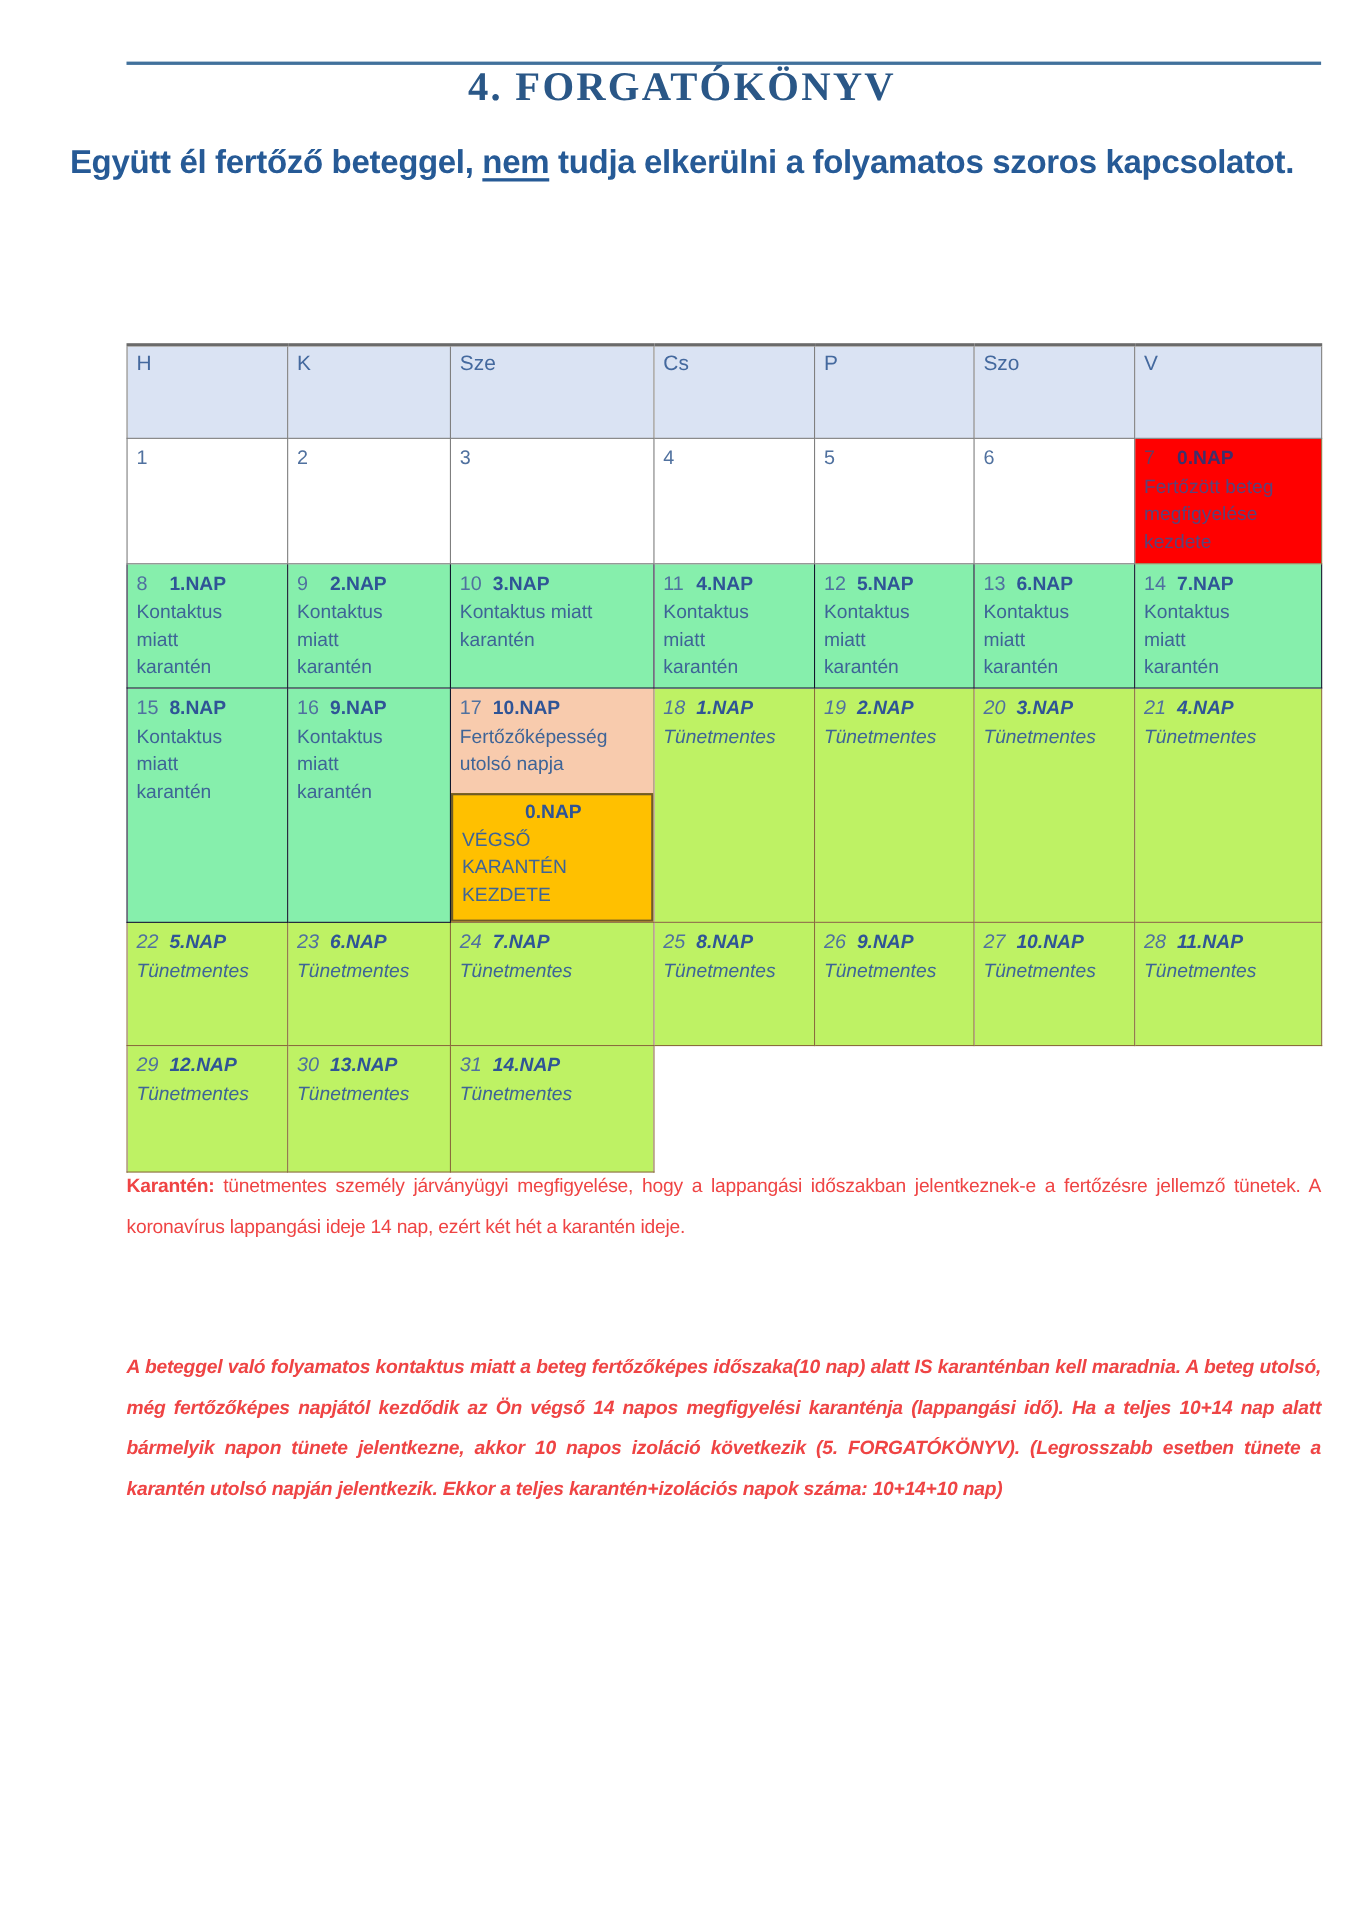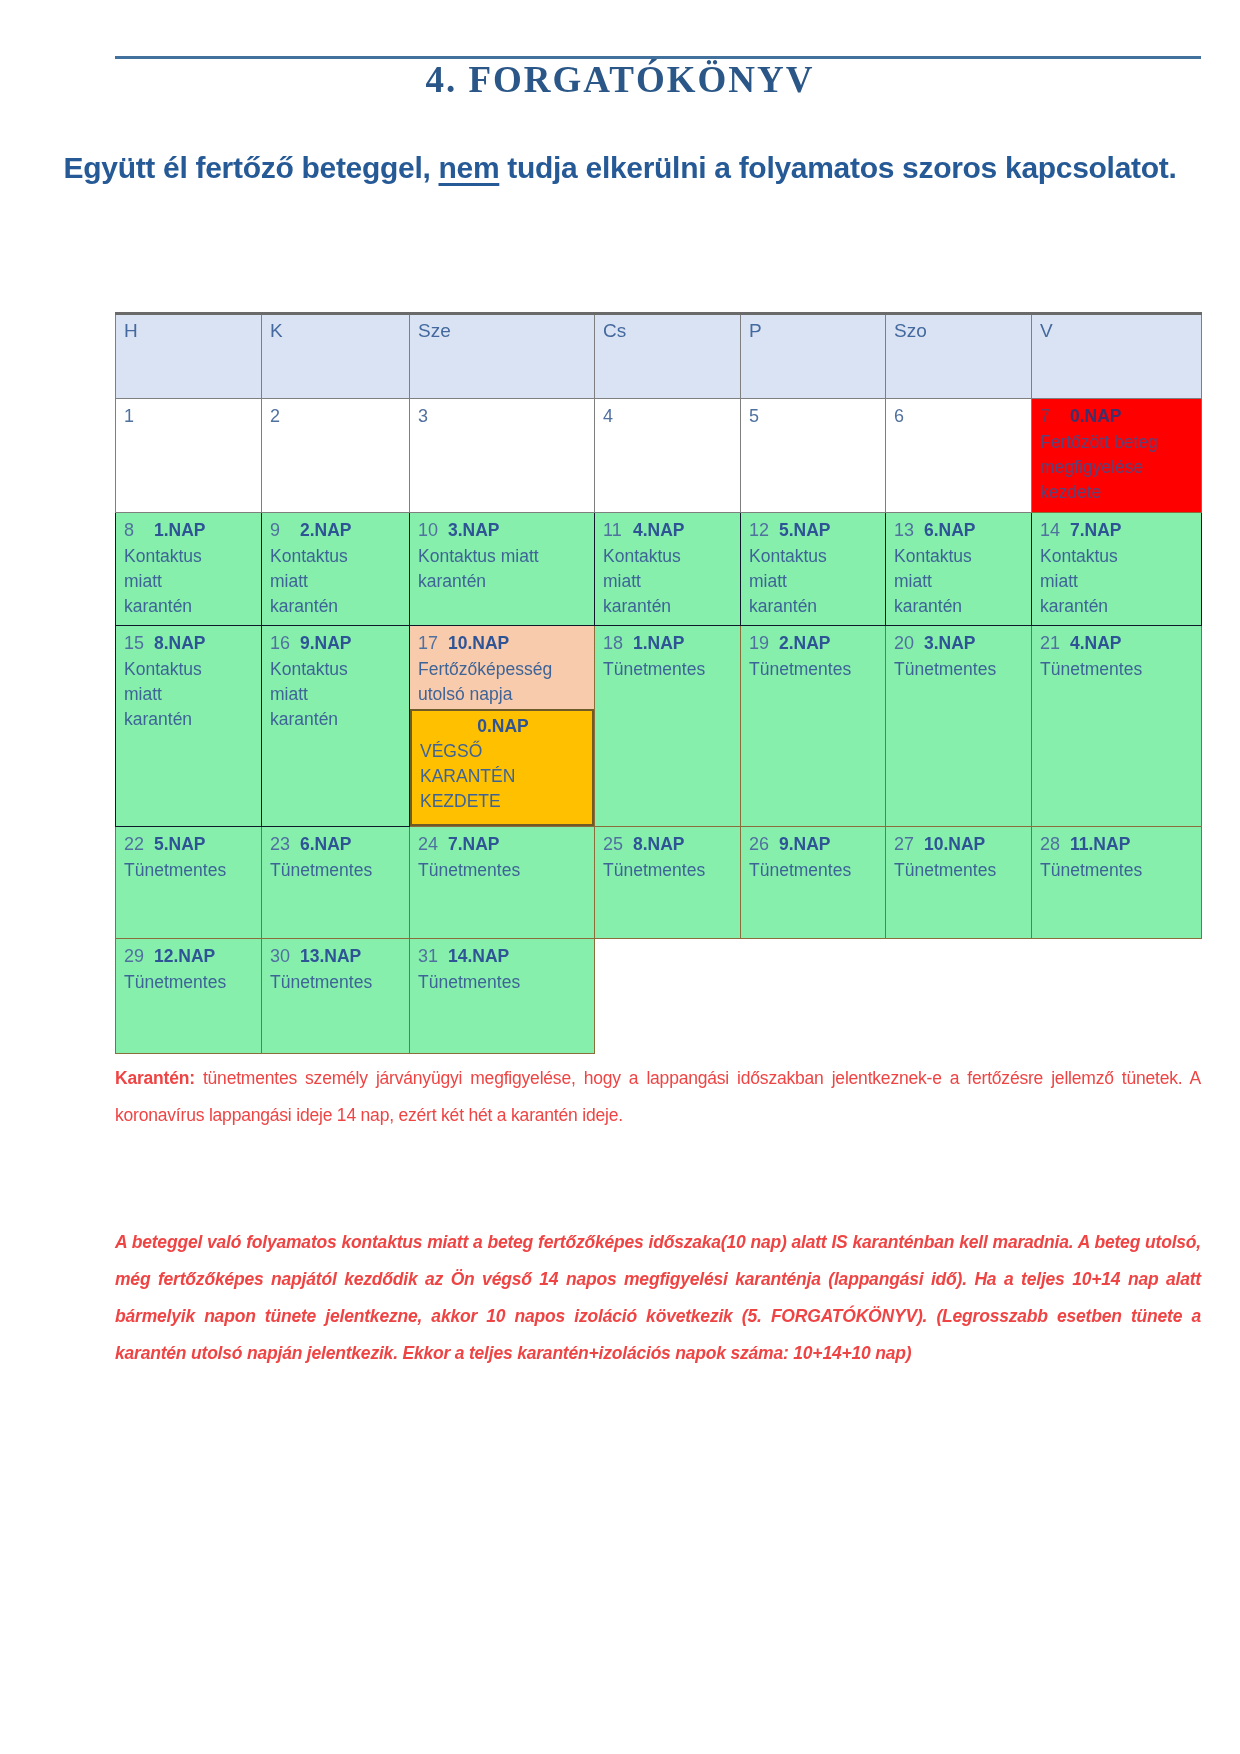--- a/index.html
+++ b/index.html
@@ -5,51 +5,51 @@
   html,body{margin:0;padding:0;background:#e9e9e9;}
   .page{position:relative;width:1240px;height:1754px;background:#ffffff;margin:0 auto;
         font-family:"Liberation Sans",sans-serif;overflow:hidden;}
 
   .toprule{position:absolute;left:115px;top:56px;width:1086px;height:3px;background:#41719c;}
 
   .title{position:absolute;left:0;top:58px;width:1240px;margin:0;text-align:center;
          font-family:"Liberation Serif",serif;font-weight:bold;font-size:37px;
          letter-spacing:2px;color:#2a5787;}
 
-  .subtitle{position:absolute;left:60px;top:144px;width:1120px;margin:0;text-align:center;
+  .subtitle{position:absolute;left:60px;top:124px;width:1120px;margin:0;text-align:center;
             font-weight:bold;font-size:30px;line-height:47px;color:#265a96;letter-spacing:-0.3px;}
   .subtitle .u{text-decoration:underline;text-underline-offset:5px;}
 
   table.cal{position:absolute;left:115px;top:312px;border-collapse:collapse;table-layout:fixed;
             width:1086px;}
   .cal th,.cal td{vertical-align:top;padding:5px 6px 4px 8px;overflow:hidden;}
   .cal th{background:#dae3f3;border:1px solid #7f7f7f;border-top:3px solid #6a6a6a;
           text-align:left;font-weight:normal;color:#44699e;font-size:19px;}
   .cal td{font-size:17.5px;color:#3e6497;}
   tr.hrow{height:85px;}
   tr.r1{height:114px;} tr.r2{height:113px;} tr.r3{height:200px;}
   tr.r4{height:112px;margin-top:48px;} tr.r5{height:115px;}
 
   td.plain{background:#ffffff;border:1px solid #7f7f7f;}
   td.peach{background:#86efac;border:1px solid #0f172a;}
-  td.gold {background:#86efac;border:1px solid #8a6d3b;}
+  td.gold {background:#bef264;border:1px solid #8a6d3b;font-style:italic;}
   td.red  {background:#ff0000;border:1px solid #8a6d3b;}
   td.blank{background:transparent;border:none;}
 
   .head{line-height:25px;margin-bottom:1px;white-space:nowrap;}
   .daynum{display:inline-block;min-width:30px;color:#50719f;font-size:18px;}
   .nap{font-weight:bold;color:#2f5496;}
   .cell-line{line-height:25px;}
 
   td.red .daynum{color:#6b3a60;}
   td.red .nap{color:#3f2f6a;}
   td.red .cell-line{color:#5a4379;}
 
   td.split{padding:0;background:#f8cbad;border:1px solid #8a6d3b;}
-  .split-top{padding:5px 6px 4px 8px;height:74px;}
+  .split-top{padding:5px 6px 16px 8px;height:74px;}
   .split-sub{background:#ffc000;border:2px solid #6f5b28;height:117px;box-sizing:border-box;
              padding:3px 6px 2px 8px;}
   .split-sub .subnap{text-align:center;font-weight:bold;color:#2f5496;line-height:25px;}
 
   .p1,.p2{position:absolute;left:115px;width:1086px;margin:0;font-size:17.5px;line-height:37px;
           color:#ef4444;text-align:justify;letter-spacing:-0.2px;}
   .p1{top:1060px;}
   .p1 .lead{font-weight:bold;}
   .p2{top:1224px;font-weight:bold;font-style:italic;}
 </style>

